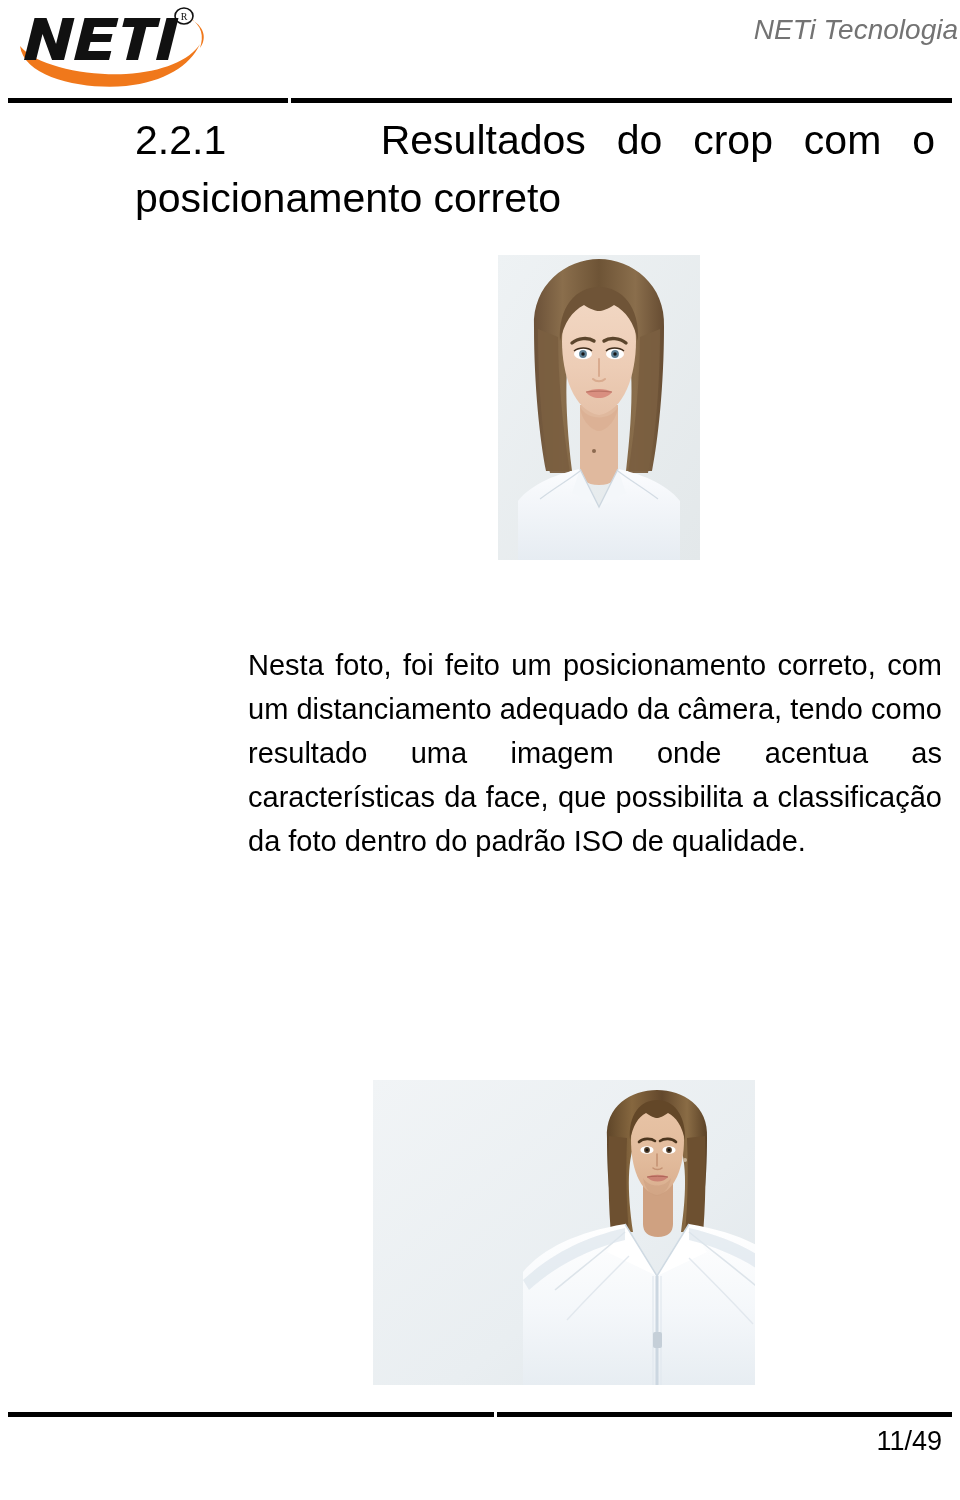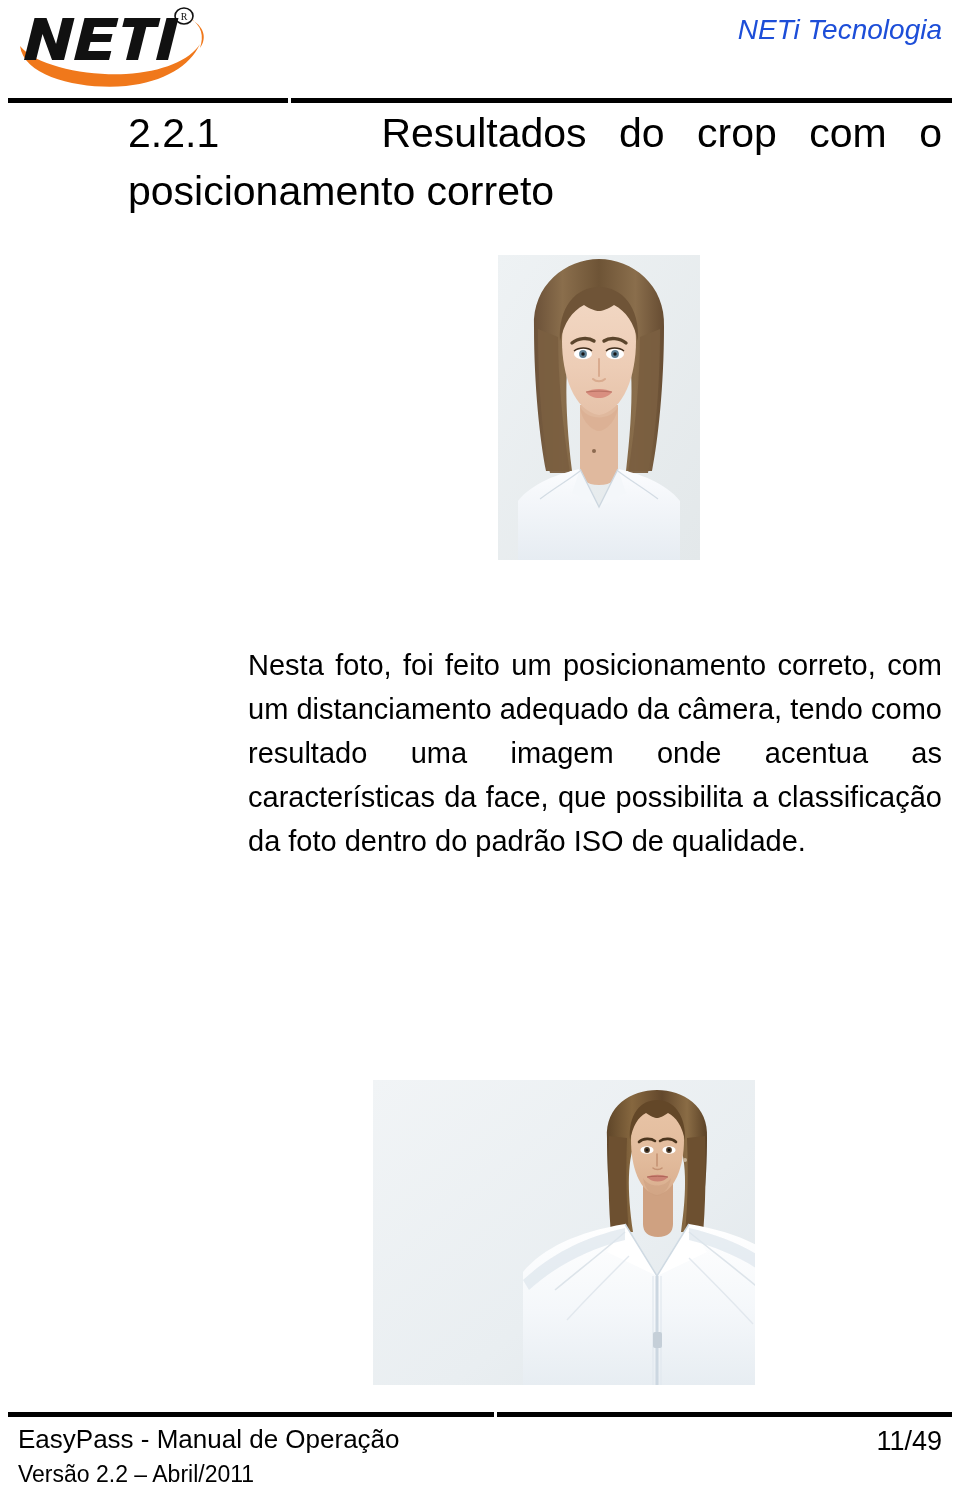--- a/index.html
+++ b/index.html
@@ -33,28 +33,28 @@
     left: 14px;
     top: 4px;
     width: 210px;
     height: 86px;
   }
   .logo-wrap svg {
     display: block;
   }
   .header-title {
     position: absolute;
-    right: 18px;
+    right: 2px;
     top: 14px;
     font-size: 28px;
     font-style: italic;
     font-weight: 400;
     letter-spacing: 0px;
     white-space: nowrap;
-    color: #1d4ed8;
+    color: #737373;
   }
   .header-rule {
     position: absolute;
     left: 8px;
     top: 98px;
     width: 944px;
     height: 5px;
     background: #000000;
   }
   .header-rule-gap {
@@ -68,21 +68,21 @@
 
   
   .content {
     position: absolute;
     left: 0;
     top: 104px;
     width: 960px;
   }
 
   h2.section-heading {
-    margin: 0;
+    margin: 7px;
     padding: 0 18px 0 128px;
     font-size: 41px;
     font-weight: 400;
     line-height: 1.42;
     text-align: justify;
     text-align-last: left;
     color: #000000;
   }
   h2.section-heading .num {
     display: inline-block;
@@ -397,21 +397,17 @@
           <path d="M58 98 C64 108 80 108 86 98 C84 110 76 116 72 116 C68 116 60 110 58 98 Z" fill="#cb9d7d" opacity="0.5"></path>
         </g>
       </svg>
     </div>
   </div>
 
   <div class="footer">
     <div class="footer-rule"></div>
     <div class="footer-rule-gap"></div>
 
-    <div class="footer-left">
-      <div class="footer-doc">EasyPass - Manual de Operação</div>
-      <div class="footer-ver">Versão 2.2 – Abril/2011</div>
-    </div>
 
     <div class="footer-page">11/49</div>
   </div>
 
 </div>
 
 </body></html>

